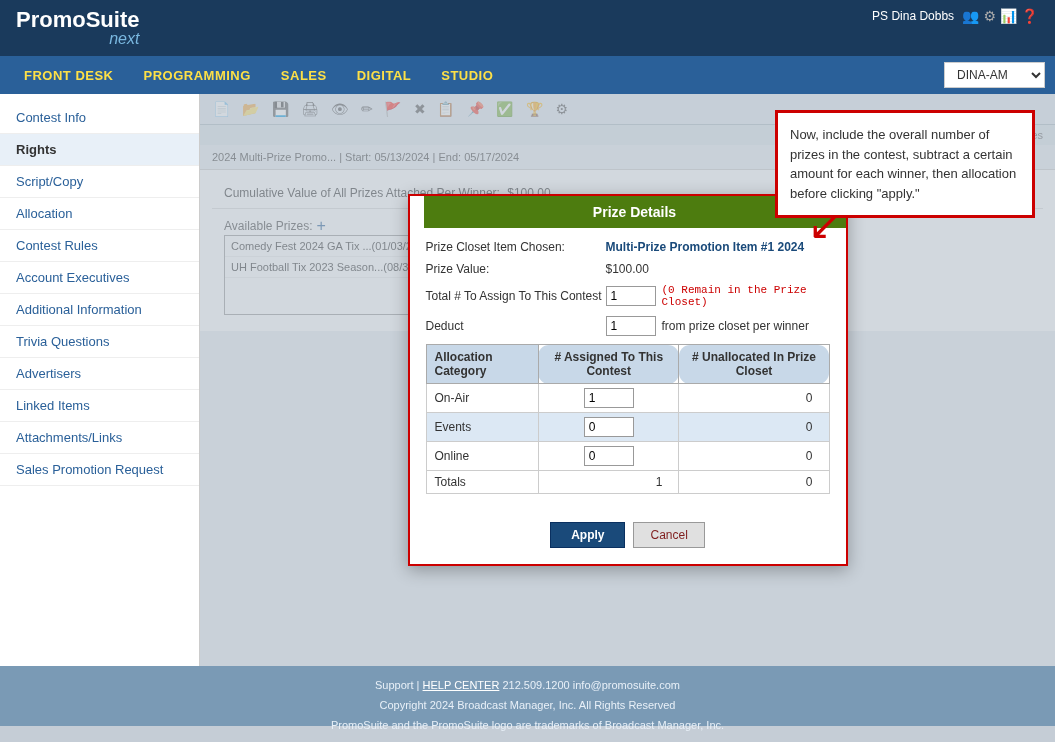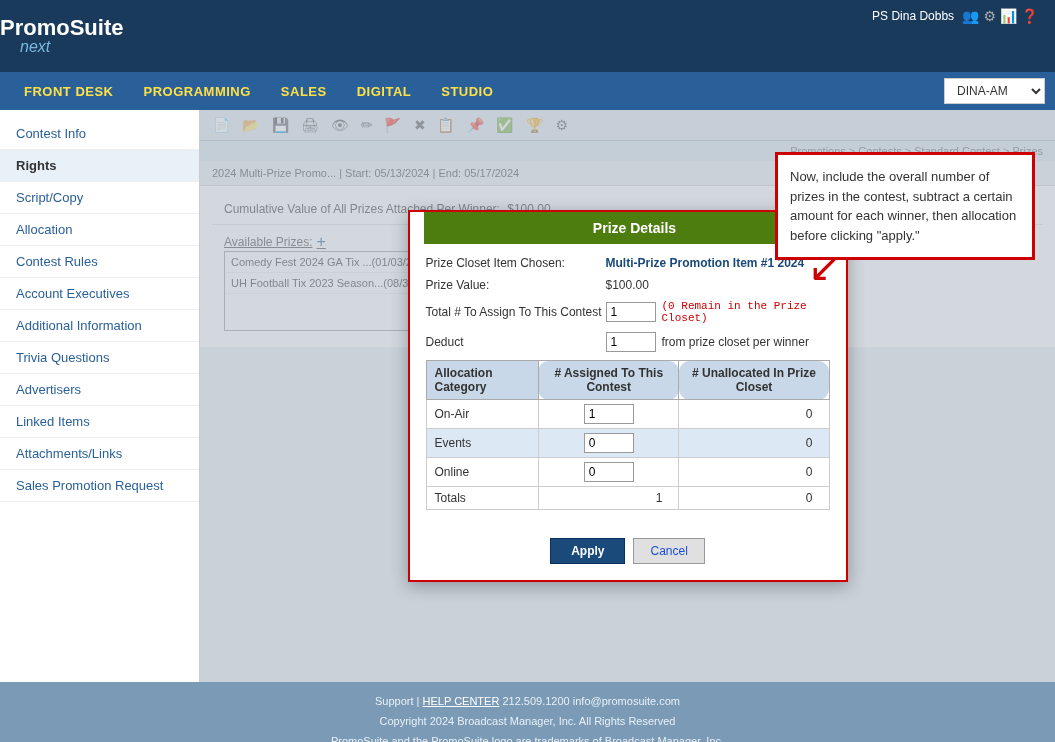--- a/index.html
+++ b/index.html
@@ -1,25 +1,26 @@
 <!DOCTYPE html>
 <html><head>
   <meta charset="utf-8">
   <style>
     * { box-sizing: border-box; margin: 0; padding: 0; }
     body { font-family: Arial, sans-serif; font-size: 12px; background: #c5cdd6; min-height: 742px; }
 
     
     .top-bar {
       background: #1a3a5c;
-      height: 72px;
-      display: flex;
-      align-items: center;
-      padding: 0 0;
+      height: 56px;
+      display: flex;
+      align-items: center;
+      padding: 0 16px;
       position: relative;
+      text-align: right;
     }
     .logo-area {
       display: flex;
       flex-direction: column;
       line-height: 1;
     }
     .logo-promo { color: white; font-size: 22px; font-weight: bold; }
     .logo-next { color: #7ab8e0; font-size: 16px; font-style: italic; margin-left: 20px; }
     .user-info {
       position: absolute;
@@ -148,21 +149,20 @@
       background: white;
       position: relative;
     }
     .panel-label {
       font-size: 12px;
       color: #444;
       margin-bottom: 0;
       display: flex;
       align-items: center;
       gap: 4px;
-      text-decoration: underline;
     }
     .panel-add { color: #2a6099; font-size: 16px; cursor: pointer; }
     .prize-list {
       border: 1px solid #999;
       background: white;
       min-height: 80px;
       width: 240px;
       font-size: 11px;
     }
     .prize-list-item {
@@ -265,31 +265,31 @@
       background: #1a4a7a;
       color: white;
       border: 1px solid #0a3060;
       padding: 5px 20px;
       cursor: pointer;
       font-size: 12px;
       font-weight: bold;
     }
     .btn-cancel {
       background: #e0e0e0;
-      color: #1d4ed8;
+      color: #7f1d1d;
       border: 1px solid #999;
       padding: 5px 16px;
       cursor: pointer;
       font-size: 12px;
     }
 
     
     .tooltip-box {
       position: absolute;
-      top: 42px;
+      top: 16px;
       right: 20px;
       background: white;
       border: 3px solid #c00;
       padding: 12px;
       width: 260px;
       font-size: 13px;
       color: #333;
       line-height: 1.5;
       z-index: 20;
     }

